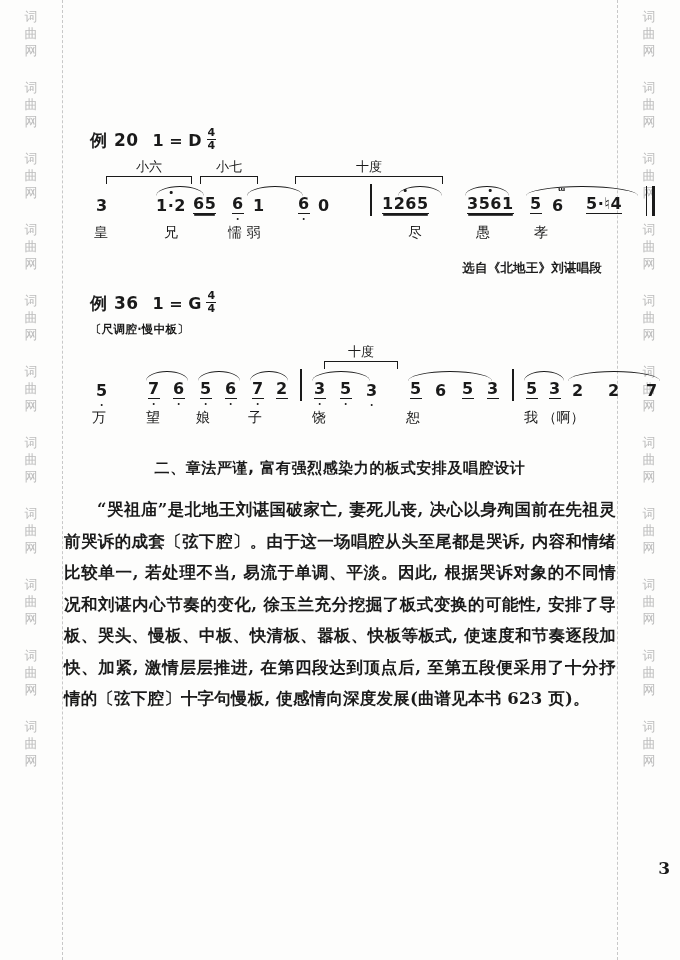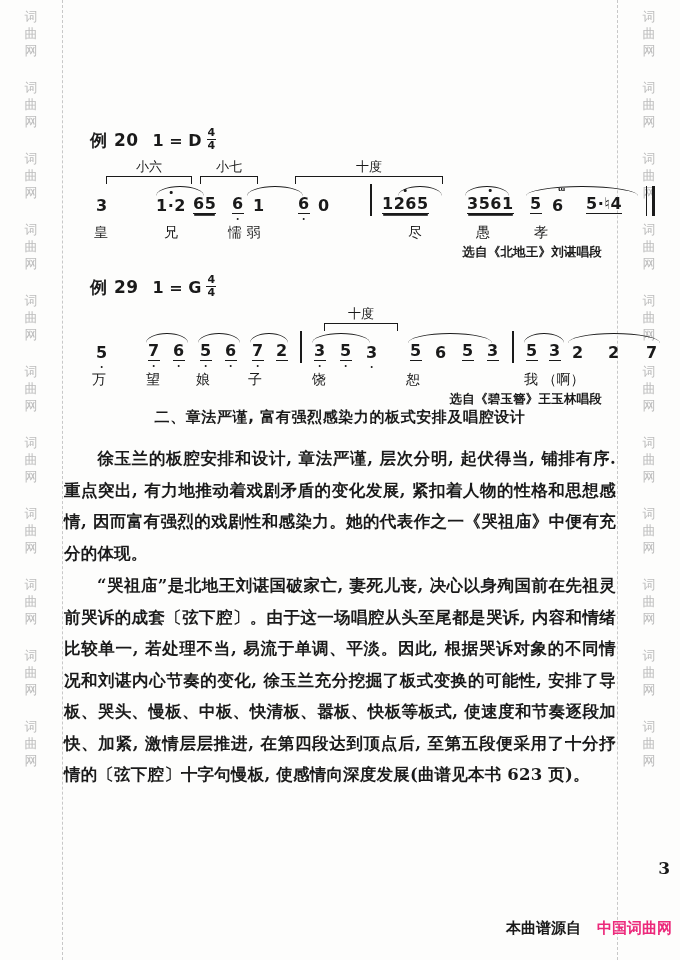--- a/index.html
+++ b/index.html
@@ -179,30 +179,31 @@
     font-weight: bold;
     line-height: 10px;
   }
 
   
   .source {
     text-align: right;
     font-size: 12.5px;
     font-weight: bold;
     margin-right: 16px;
-    margin-top: 4px;
+    margin-top: 20px;
     letter-spacing: 0.2px;
   }
 
   
   .sec-head {
     text-align: center;
     font-size: 15px;
     font-weight: bold;
     letter-spacing: 0.6px;
+    margin-top: 34px;
   }
 
   
   .body-p {
     font-size: 16.5px;
     line-height: 31.5px;
     text-align: justify;
     text-justify: inter-character;
     letter-spacing: 0.2px;
     margin: 0;
@@ -414,29 +415,30 @@
             <div class="lyr" style="left: 318px;">尽</div>
             <div class="lyr" style="left: 386px;">愚</div>
             <div class="lyr" style="left: 444px;">孝</div>
           </div>
         </div>
       <div class="source">选自《北地王》刘谌唱段</div>
     </div>
 
     <div style="margin-top:14px;">
       <div class="ex-head">
-        <span class="ex-label">例 29</span>
+        <span class="ex-label">例 36</span>
         <span class="ex-key">
           <span>1 = G</span>
           <span class="frac">
             <span class="num">4</span>
             <span class="den">4</span>
           </span>
         </span>
       </div>
+      <div class="ex-style">〔尺调腔·慢中板〕</div>
       <div class="staff" id="staff-1">
           <div class="interval-row">
             <div class="iv" style="left: 234px; width: 74px;">
               <div class="iv-text">十度</div>
               <div class="iv-brkt"></div>
             </div>
           </div>
           <div class="note-row">
             <div class="slur" style="left: 56px; width: 42px; top: 2px;"></div>
             <div class="slur" style="left: 108px; width: 42px; top: 2px;"></div>
@@ -470,32 +472,26 @@
           <div class="ly-row">
             <div class="lyr" style="left: 2px;">万</div>
             <div class="lyr" style="left: 56px;">望</div>
             <div class="lyr" style="left: 106px;">娘</div>
             <div class="lyr" style="left: 158px;">子</div>
             <div class="lyr" style="left: 222px;">饶</div>
             <div class="lyr" style="left: 316px;">恕</div>
             <div class="lyr" style="left: 434px;">我 （啊）</div>
           </div>
         </div>
-      <div class="source">选自《碧玉簪》王玉林唱段</div>
     </div>
 
     <div class="sec-head">二、章法严谨, 富有强烈感染力的板式安排及唱腔设计</div>
 
     <div class="body-wrap">
-      <p class="body-p"><span class="indent"></span><span>徐玉兰的板腔安排和设计, 章法严谨, 层次分明, 起伏得当, 铺排有序. 重点突出, 有力地推动着戏剧矛盾的变化发展, 紧扣着人物的性格和思想感情, 因而富有强烈的戏剧性和感染力。她的代表作之一《哭祖庙》中便有充分的体现。</span></p>
       <p class="body-p"><span class="indent"></span><span>“哭祖庙”是北地王刘谌国破家亡, 妻死儿丧, 决心以身殉国前在先祖灵前哭诉的成套〔弦下腔〕。由于这一场唱腔从头至尾都是哭诉, 内容和情绪比较单一, 若处理不当, 易流于单调、平淡。因此, 根据哭诉对象的不同情况和刘谌内心节奏的变化, 徐玉兰充分挖掘了板式变换的可能性, 安排了导板、哭头、慢板、中板、快清板、嚣板、快板等板式, 使速度和节奏逐段加快、加紧, 激情层层推进, 在第四段达到顶点后, 至第五段便采用了十分抒情的〔弦下腔〕十字句慢板, 使感情向深度发展(曲谱见本书 623 页)。</span></p>
     </div>
 
   </div>
 
   <div class="pageno">3</div>
 
-  <div class="footer">
-    <span>本曲谱源自</span>
-    <span class="brand">中国词曲网</span>
-  </div>
 
 </div>
 
 </body></html>

